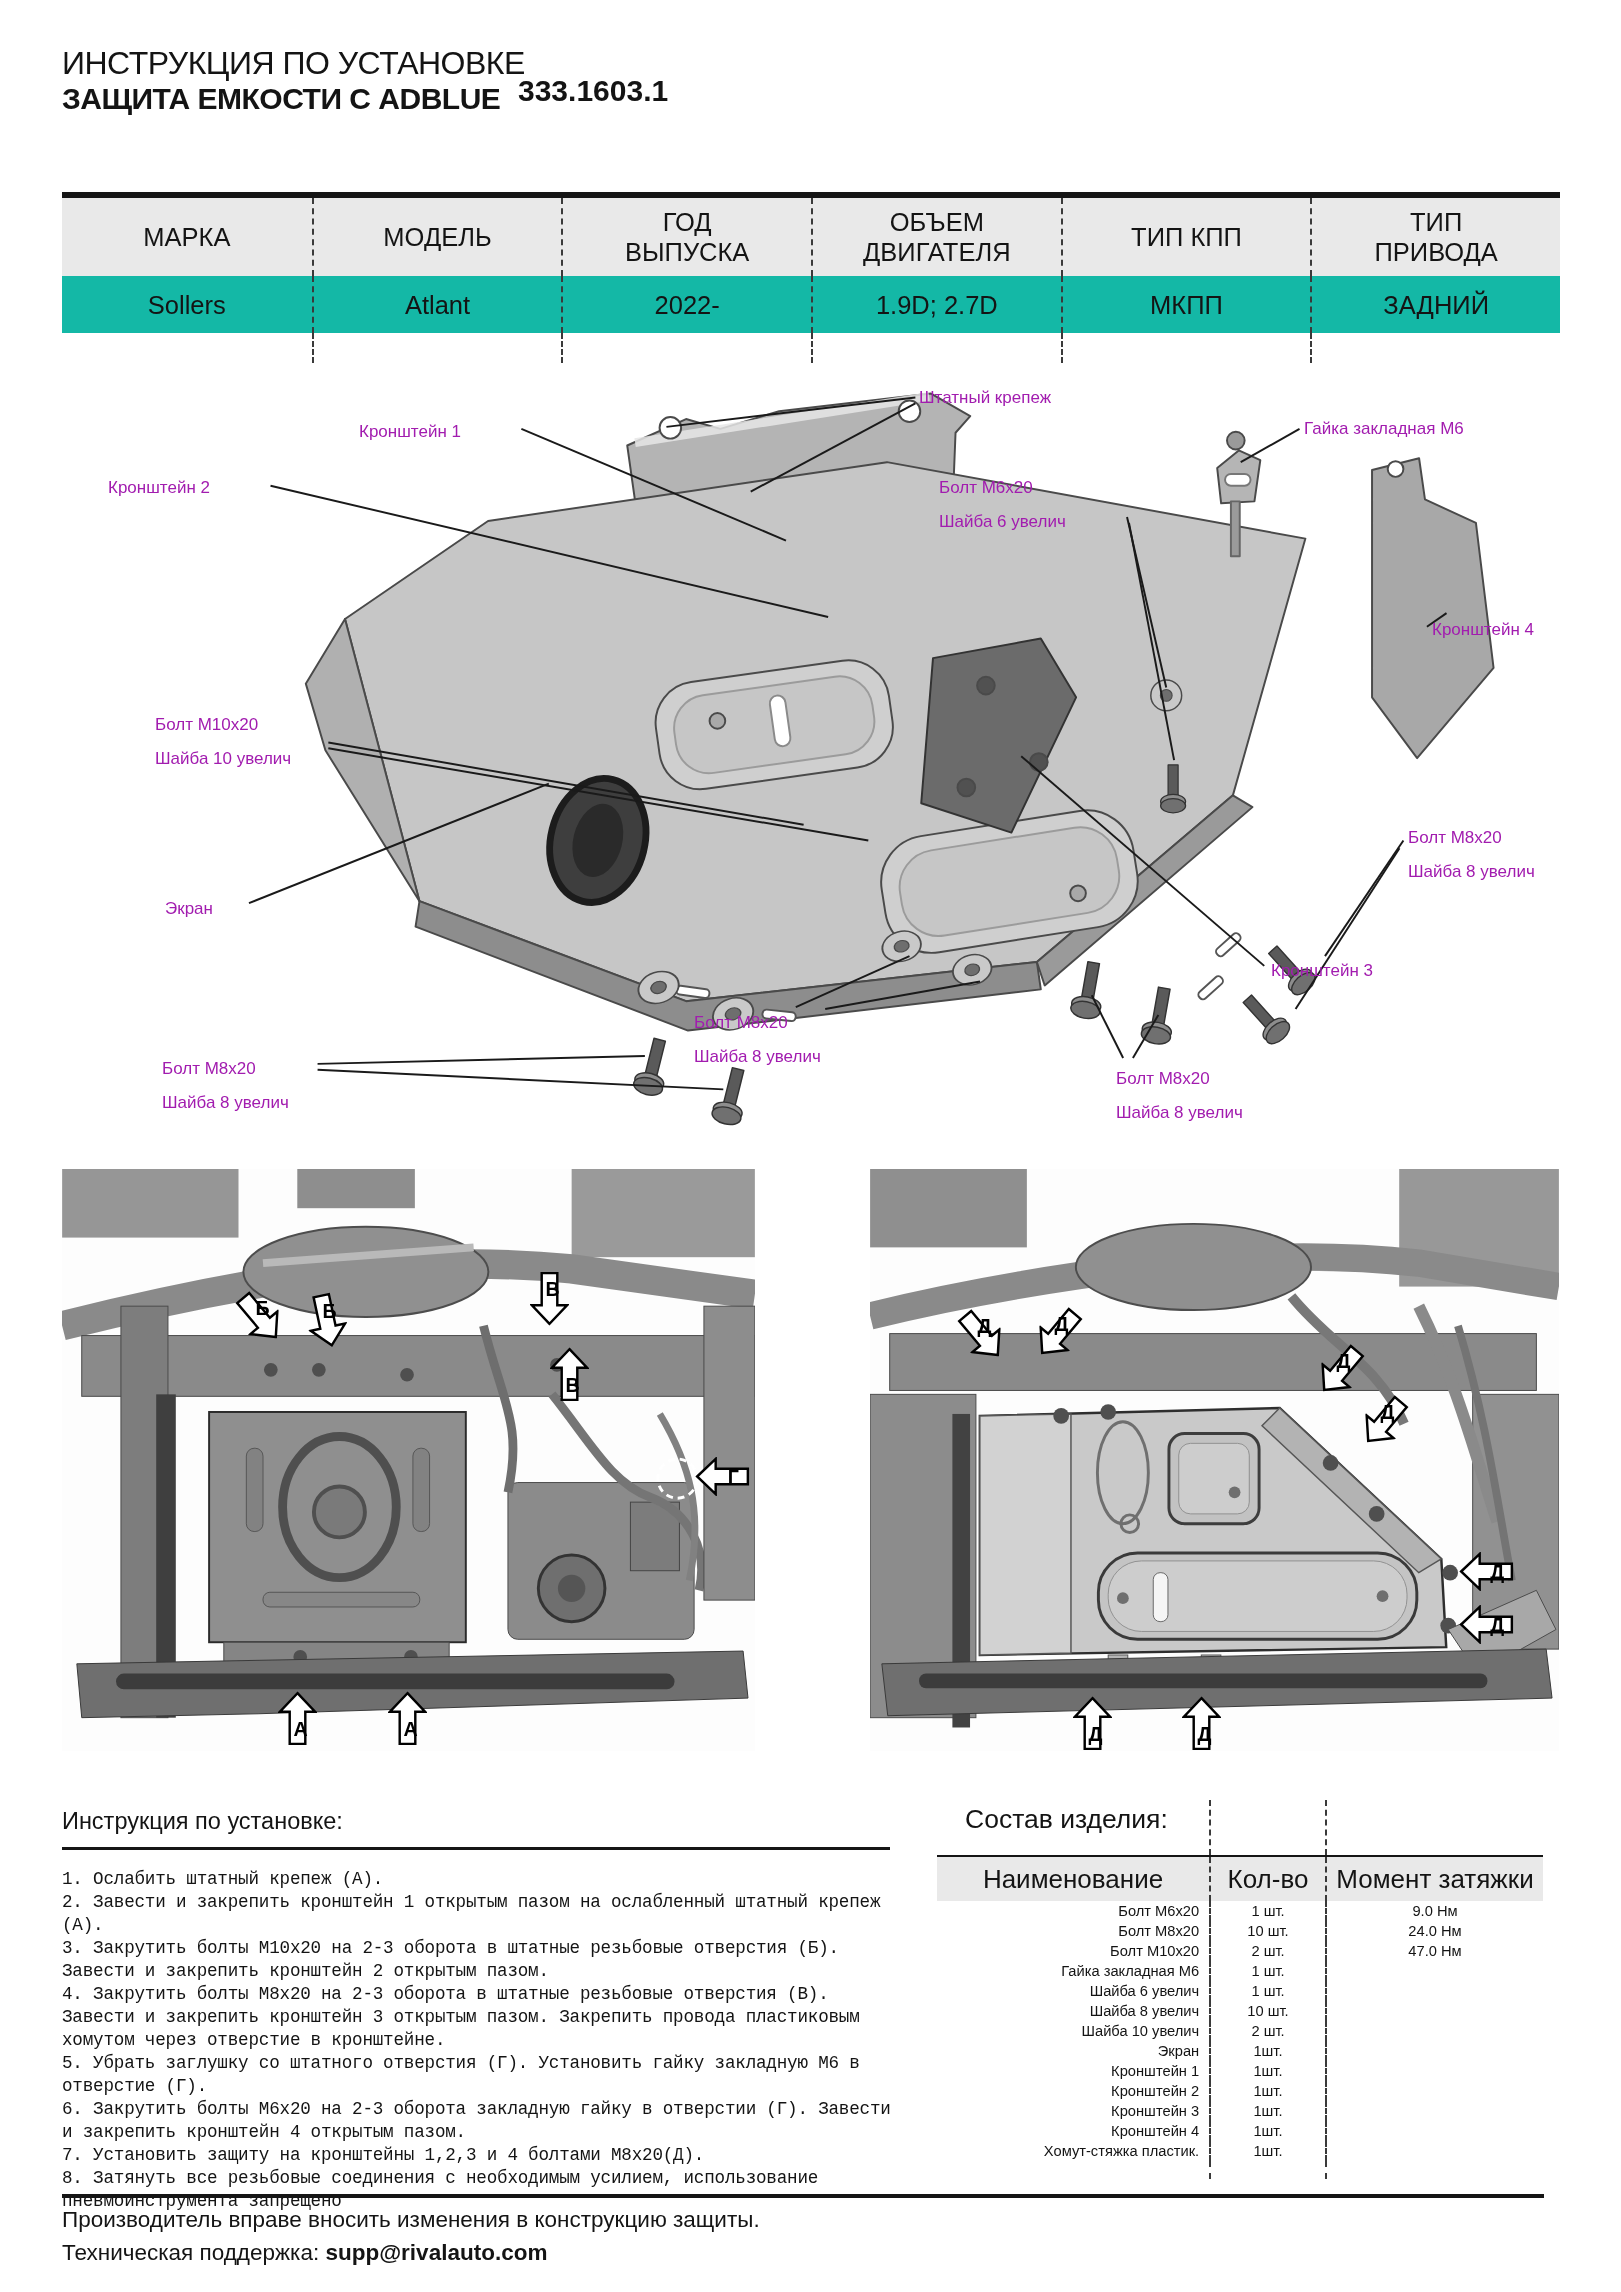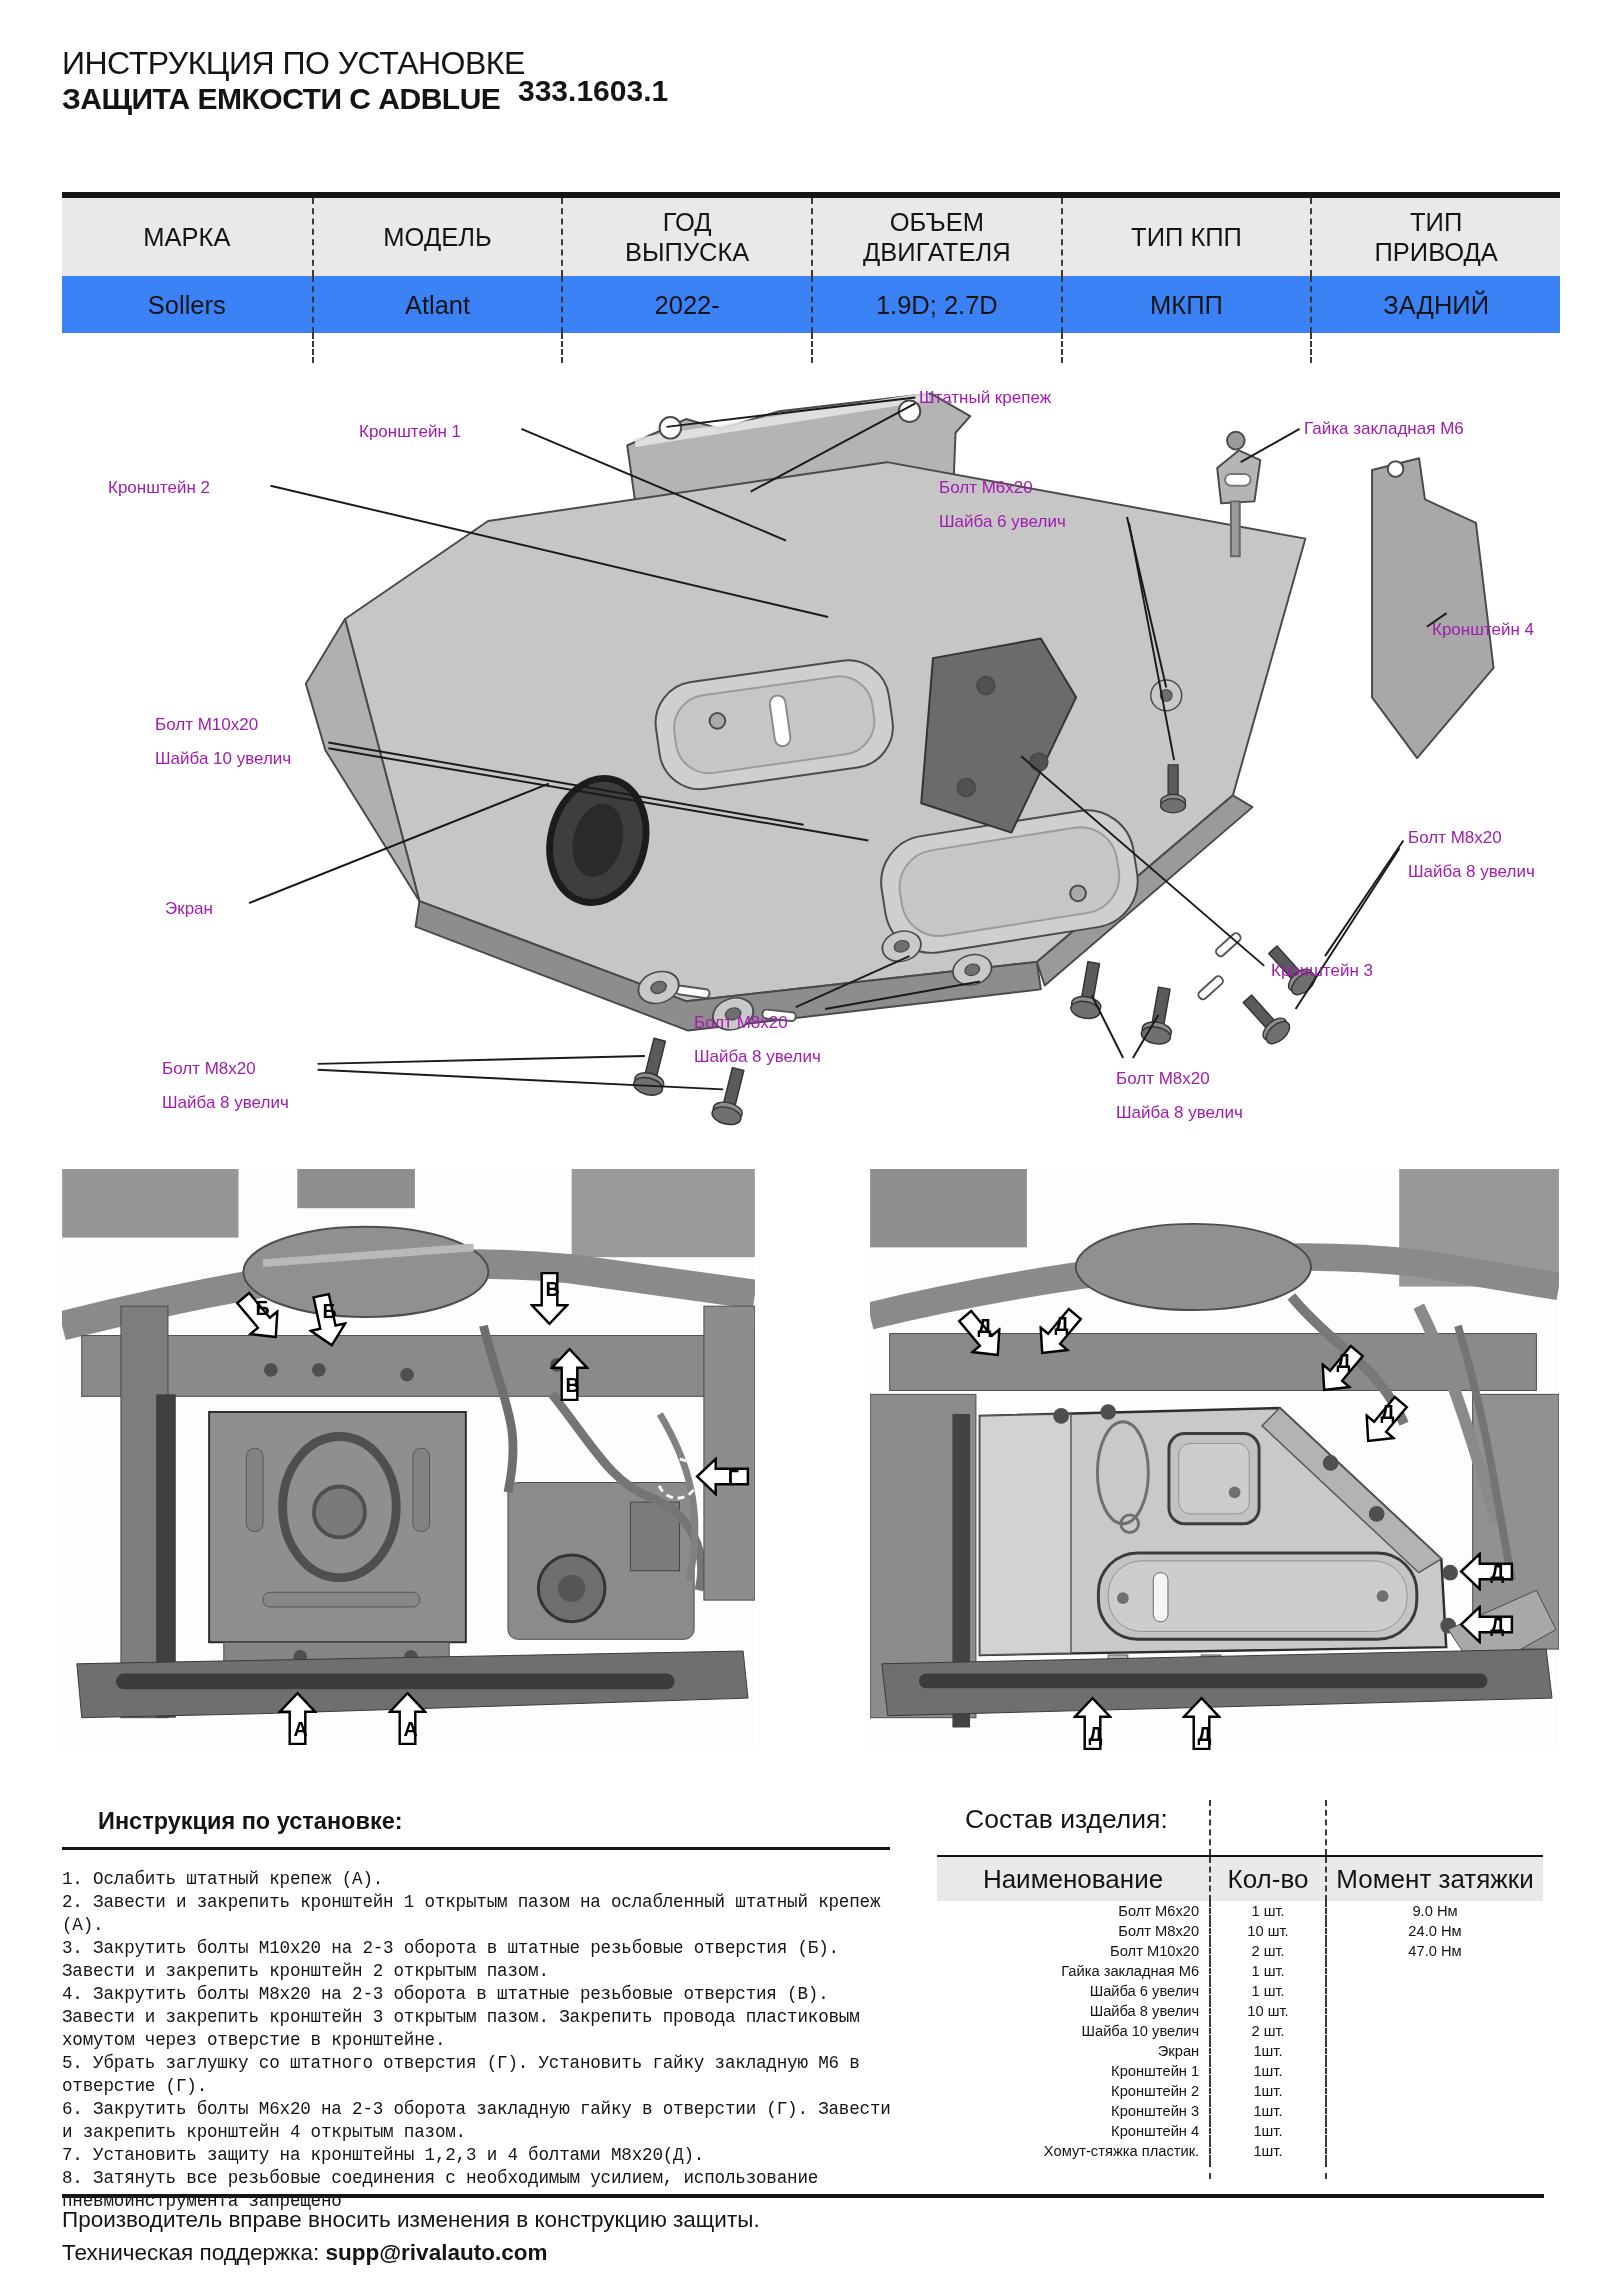--- a/index.html
+++ b/index.html
@@ -10,37 +10,37 @@
   .title1{left:62px;top:45px;font-size:32px;letter-spacing:-0.5px;}
   .title2{left:62px;top:82px;font-size:30px;font-weight:700;letter-spacing:-0.5px;}
   .pn{left:518px;top:74px;font-size:30px;font-weight:700;}
   
   .spec{left:62px;top:192px;width:1498px;border-top:6.9px solid #151515;}
   .spec-row{display:grid;grid-template-columns:repeat(6,1fr);}
   .spec .cell{border-left:2px dashed #3a3a3a;display:flex;align-items:center;justify-content:center;
               text-align:center;font-size:25.5px;line-height:30px;white-space:pre-line;}
   .spec .cell:first-child{border-left:none;}
   .spec-head .cell{background:#e9e9e9;height:78px;}
-  .spec-body .cell{background:#3b82f6;height:57px;}
+  .spec-body .cell{background:#14b8a6;height:57px;}
   .spec-tail .cell{background:#fff;height:30px;}
   
   .diagram-svg{left:0;top:372px;width:1621px;height:784px;}
   .callout{position:absolute;font-size:17px;line-height:34px;white-space:nowrap;color:#a21caf;}
   
   .photo{top:1169px;width:693px;height:582px;}
   .photo svg{position:absolute;left:0;top:0;}
   .marker{position:absolute;width:45px;height:65px;}
   .marker svg{display:block;margin:3.9px auto 0;transform-origin:50% 50%;}
   .mletter{position:absolute;inset:0;display:flex;align-items:center;justify-content:center;
            font-weight:700;font-size:19.6px;color:#000;}
   .lt-low{padding-top:19.6px;}
   .lt-high{padding-bottom:19.6px;}
   .lt-right{padding-left:15.7px;}
   
-  .instr-head{left:62px;top:1808px;font-size:23.5px;font-weight:700;margin-left:36px;}
+  .instr-head{left:62px;top:1808px;font-size:23.5px;font-weight:400;}
   .instr-rule{left:62px;top:1847px;width:828px;border-top:3.9px solid #151515;}
   .steps{left:62px;top:1868px;width:839px;}
   .steps p{margin:0;font-size:17.6px;line-height:23px;letter-spacing:-0.2px;font-family:Liberation Mono, monospace;}
   
   .parts-head{left:965px;top:1804px;font-size:26.5px;font-weight:400;}
   .parts{left:937px;top:1800px;width:606px;}
   .parts .prow{display:grid;grid-template-columns:272px 116px 218px;}
   .parts .pcell{border-left:2px dashed #3a3a3a;}
   .parts .pcell:first-child{border-left:none;}
   .parts .spacer .pcell{height:55px;}

